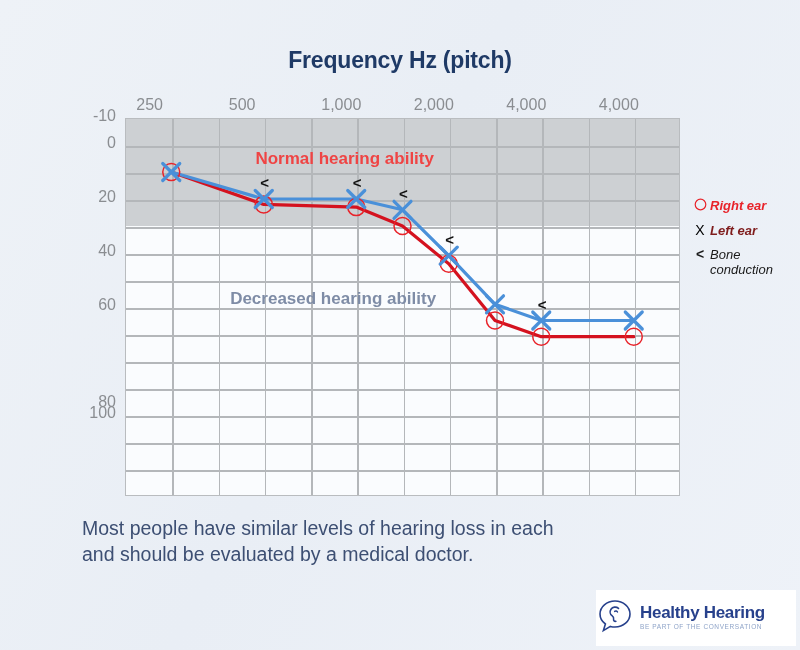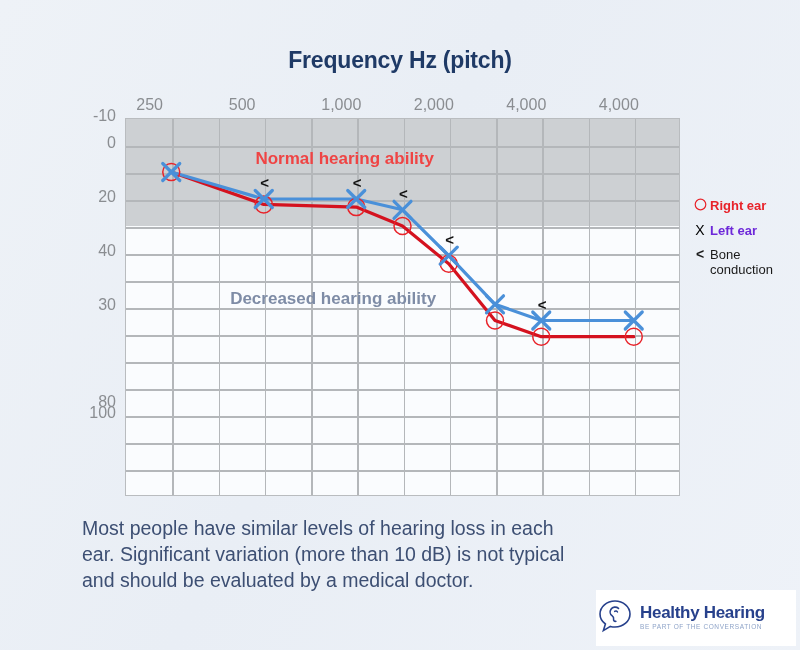--- a/index.html
+++ b/index.html
@@ -97,23 +97,23 @@
     align-items: flex-start;
     margin-bottom: 9px;
   }
   .legend-sym {
     width: 20px;
     flex: 0 0 20px;
     text-align: center;
     font-size: 14px;
     line-height: 15px;
   }
-  .legend-label { line-height: 15px; }
+  .legend-label { line-height: 15px; font-style: italic; }
   .legend-right .legend-label { color: #e8232a; font-weight: bold; }
-  .legend-left  .legend-label { color: #6d28d9; font-weight: bold; }
+  .legend-left  .legend-label { color: #7f1d1d; font-weight: bold; }
   .legend-bone  .legend-label { color: #1a1a1a; }
   .legend-bone  .legend-sym   { color: #1a1a1a; font-weight: bold; }
 
   
   #caption {
     position: absolute;
     left: 82px; top: 515px;
     width: 600px;
     font-size: 19.5px;
     line-height: 26px;
@@ -231,21 +231,21 @@
       <div class="xtick" style="left: 171.25px;">250</div>
       <div class="xtick" style="left: 263.75px;">500</div>
       <div class="xtick" style="left: 356.25px;">1,000</div>
       <div class="xtick" style="left: 448.75px;">2,000</div>
       <div class="xtick" style="left: 541.25px;">4,000</div>
       <div class="xtick" style="left: 633.75px;">4,000</div>
       <div class="ytick" style="top: 118px;">-10</div>
       <div class="ytick" style="top: 145px;">0</div>
       <div class="ytick" style="top: 199px;">20</div>
       <div class="ytick" style="top: 253px;">40</div>
-      <div class="ytick" style="top: 307px;">30</div>
+      <div class="ytick" style="top: 307px;">60</div>
       <div class="ytick" style="top: 361px; margin-top: 32px;">80</div>
       <div class="ytick" style="top: 415px;">100</div>
     </div>
   <div id="annotations">
       <div class="ann ann-normal" style="left: 344.688px; top: 148.5px; transform: translateX(-50%);">Normal hearing ability</div>
       <div class="ann ann-decreased" style="left: 333.125px; top: 288.9px; transform: translateX(-50%);">Decreased hearing ability</div>
     </div>
 
   <div id="legend">
     <div class="legend-row legend-right">
@@ -264,21 +264,20 @@
       <span class="legend-sym">&lt;</span>
       <span class="legend-label">
         <span>Bone</span><br>
         <span>conduction</span>
       </span>
     </div>
   </div>
 
   <div id="caption">
     <span style="display: block;">Most people have similar levels of hearing loss in each</span>
-    <span style="display: block;">ear. Significant variation (more than 10 dB) is not typical</span>
     <span style="display: block;">and should be evaluated by a medical doctor.</span>
   </div>
 
   <div id="logo">
     <span>
       <svg width="38" height="38" viewBox="0 0 38 38">
         <path d="M19 4 C10.7 4 4 9.8 4 17 C4 21 6.1 24.6 9.4 27 L7.4 33.6 L14.4 29.4
                  C15.9 29.8 17.4 30 19 30 C27.3 30 34 24.2 34 17 C34 9.8 27.3 4 19 4 Z" fill="none" stroke="#27418c" stroke-width="1.6"></path>
         <path d="M22.5 11.4 C20.2 9.4 16.6 9.8 15 12.2 C13.5 14.5 14.2 17.3 16 18.6
                  C17.4 19.6 17.9 20.6 17.6 22 C17.3 23.5 18.4 24.6 19.8 24.3" fill="none" stroke="#27418c" stroke-width="1.6" stroke-linecap="round"></path>

